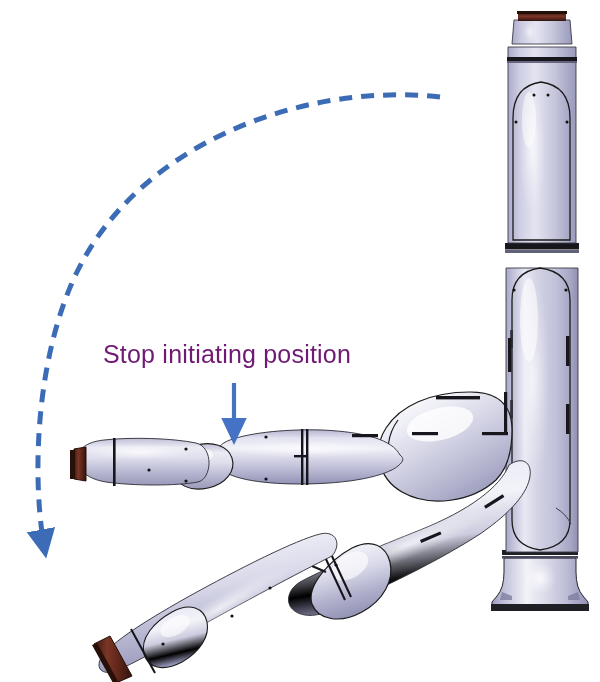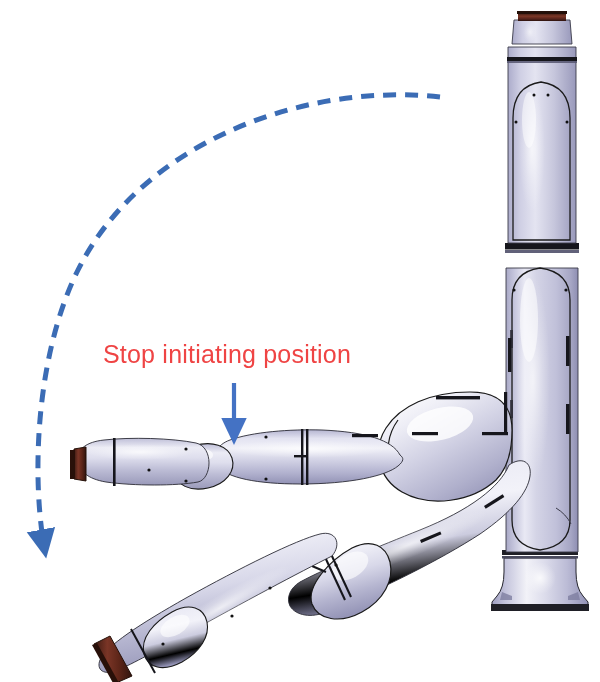--- a/index.html
+++ b/index.html
@@ -22,21 +22,21 @@
     width: 600px;
     height: 682px;
   }
   .annotation-label {
     position: absolute;
     left: 103px;
     top: 340px;
     font-family: "Liberation Sans", sans-serif;
     font-size: 25px;
     font-weight: 400;
-    color: #ef4444;
+    color: #701a75;
     white-space: nowrap;
     letter-spacing: 0.2px;
   }
 </style>
 </head>
 <body>
 
 <div id="stage">
 
   <svg id="scene-svg" viewBox="0 0 600 682">

